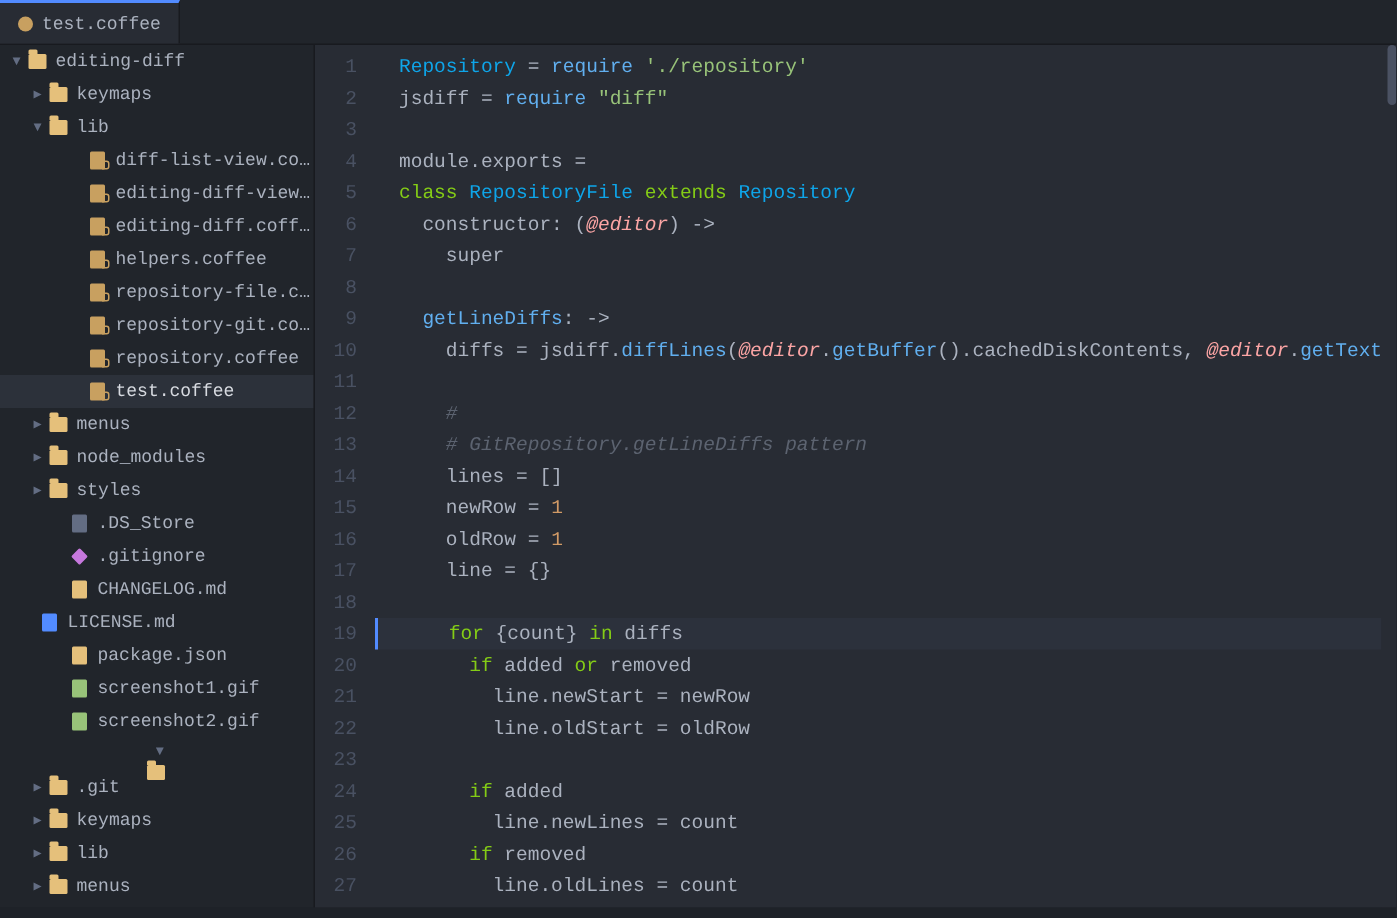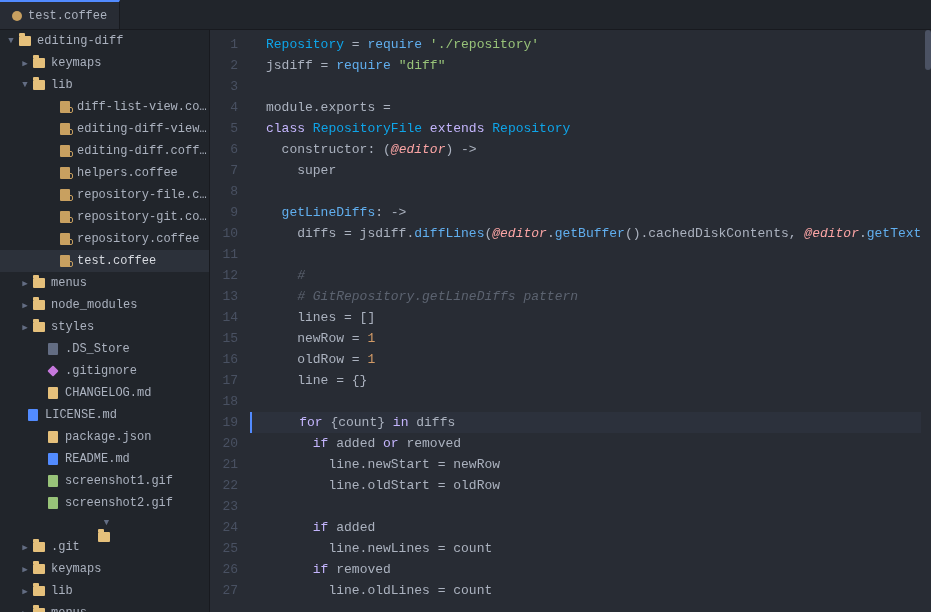--- a/index.html
+++ b/index.html
@@ -223,21 +223,21 @@
       height: 21px;
       padding: 0 16px;
       display: block;
     }
     .code-line.highlighted {
       background: #2c313c;
       border-left: 2px solid #528bff;
     }
 
     
-    .kw { color: #c4b5fd; }
+    .kw { color: #84cc16; }
     .fn { color: #61afef; }
     .str { color: #98c379; }
     .num { color: #d19a66; }
     .cm { color: #5c6370; font-style: italic; }
     .var { color: #fca5a5; font-style: italic; }
     .cls { color: #0ea5e9; }
     .plain { color: #abb2bf; }
 
     
     .scroll-track {
@@ -404,27 +404,20 @@
             <div class="icon-md"></div>
           </div>
         <span class="tree-label">LICENSE.md</span>
       </div>
       <div class="tree-item" style="padding-left:32px;">
         <div class="tree-arrow empty"></div>
         <div class="file-icon">
             <div class="icon-json"></div>
           </div>
         <span class="tree-label">package.json</span>
-      </div>
-      <div class="tree-item" style="padding-left:32px;">
-        <div class="tree-arrow empty"></div>
-        <div class="file-icon">
-            <div class="icon-md"></div>
-          </div>
-        <span class="tree-label">README.md</span>
       </div>
       <div class="tree-item" style="padding-left:32px;">
         <div class="tree-arrow empty"></div>
         <div class="file-icon">
             <div class="icon-img"></div>
           </div>
         <span class="tree-label">screenshot1.gif</span>
       </div>
       <div class="tree-item" style="padding-left:32px;">
         <div class="tree-arrow empty"></div>

